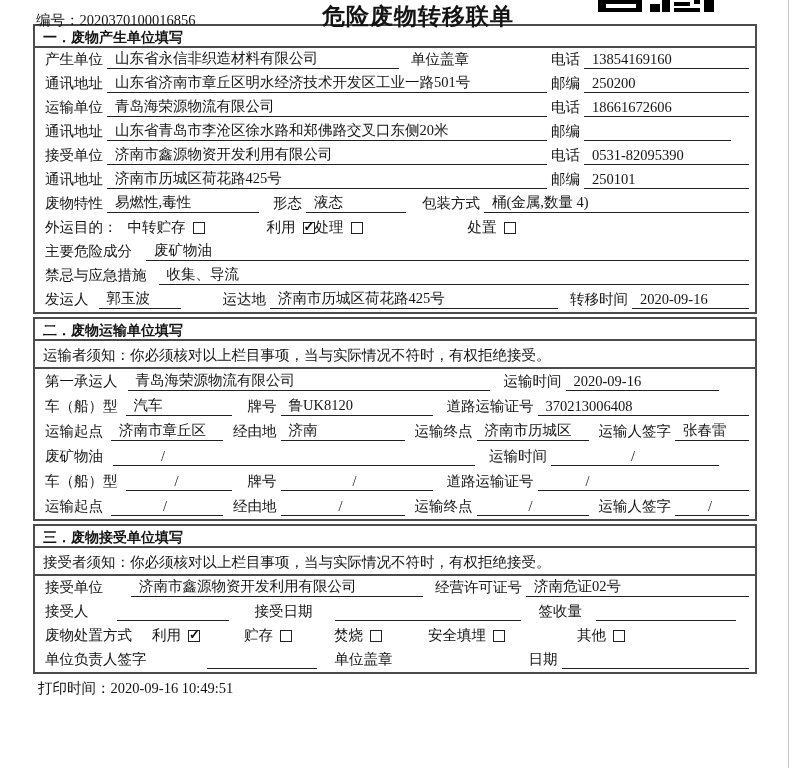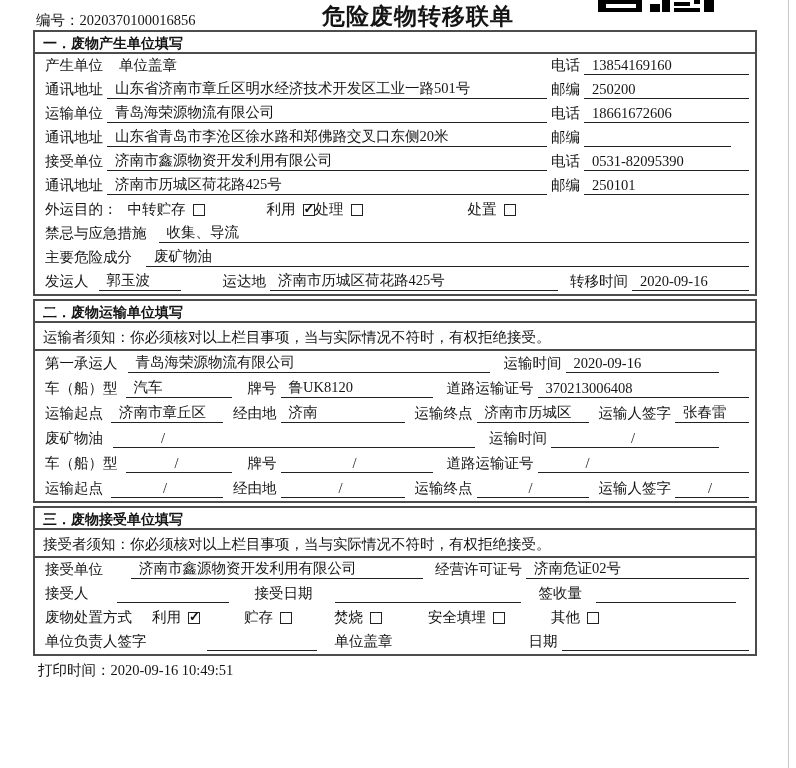--- a/index.html
+++ b/index.html
@@ -5,21 +5,21 @@
   * { margin:0; padding:0; box-sizing:border-box; }
   html,body { background:#fff; }
   body {
     width:796px; height:768px; position:relative; overflow:hidden;
     font-family:"Liberation Serif","DejaVu Serif",serif;
     color:#141414; font-size:14.5px;
   }
   .page-edge { position:absolute; top:0; bottom:0; left:788px; width:1px; background:#c9c9c9; }
 
   
-  .hdr { position:relative; height:30px; }
+  .hdr { position:relative; height:24px; }
   .doc-number { position:absolute; left:36px; top:11px; white-space:nowrap; }
   .doc-title {
     position:absolute; left:80px; right:40px; top:1px; text-align:center;
     font-family:"Liberation Sans","DejaVu Sans",sans-serif;
     font-weight:bold; font-size:23px; letter-spacing:1px;
   }
   .qr { position:absolute; left:598px; top:0; width:124px; height:13px; }
 
   
   .sec { margin-left:33px; width:724px; border:2px solid #4c4c4c; background:#fff; }
@@ -76,20 +76,21 @@
     <rect x="106" y="0" width="10" height="12" fill="#000"></rect>
   </svg>
 </div>
 
 <div class="sec">
   <div class="sec-title">一．废物产生单位填写</div>
 
   <div class="row">
     <div class="lg">
       <span class="lb">产生单位</span>
+      <span class="v" style="width:292px">山东省永信非织造材料有限公司</span>
       <span class="lb" style="margin-left:8px">单位盖章</span>
       <span class="sp"></span>
     </div>
     <span class="lb">电话</span>
     <span class="v grow">13854169160</span>
   </div>
 
   <div class="row">
     <div class="lg">
       <span class="lb">通讯地址</span>
@@ -129,20 +130,28 @@
   <div class="row">
     <div class="lg">
       <span class="lb">通讯地址</span>
       <span class="v grow">济南市历城区荷花路425号</span>
     </div>
     <span class="lb">邮编</span>
     <span class="v grow">250101</span>
   </div>
 
 
+  <div class="row">
+    <span class="lb">废物特性</span>
+    <span class="v" style="width:152px">易燃性,毒性</span>
+    <span class="lb" style="margin-left:10px">形态</span>
+    <span class="v" style="width:100px">液态</span>
+    <span class="lb" style="margin-left:12px">包装方式</span>
+    <span class="v grow">桶(金属,数量 4)</span>
+  </div>
 
   <div class="row">
     <span class="lb">外运目的：</span>
     <span class="opt" style="margin-left:6px">
       <span>中转贮存</span>
       <span class="cb"></span>
     </span>
     <span class="opt" style="margin-left:62px">
       <span>利用</span>
       <span class="cb checked"></span>
@@ -151,27 +160,27 @@
       <span>处理</span>
       <span class="cb"></span>
     </span>
     <span class="opt" style="margin-left:105px">
       <span>处置</span>
       <span class="cb"></span>
     </span>
   </div>
 
   <div class="row">
+    <span class="lb">主要危险成分</span>
+    <span class="v grow" style="margin-left:10px">废矿物油</span>
+  </div>
+
+  <div class="row">
     <span class="lb">禁忌与应急措施</span>
     <span class="v grow" style="margin-left:8px">收集、导流</span>
-  </div>
-
-  <div class="row">
-    <span class="lb">主要危险成分</span>
-    <span class="v grow" style="margin-left:10px">废矿物油</span>
   </div>
 
 
   <div class="row">
     <span class="lb">发运人</span>
     <span class="v" style="width:82px;margin-left:6px">郭玉波</span>
     <span class="lb" style="margin-left:38px">运达地</span>
     <span class="v" style="width:288px">济南市历城区荷花路425号</span>
     <span class="lb" style="margin-left:8px">转移时间</span>
     <span class="v grow">2020-09-16</span>
@@ -269,21 +278,21 @@
       <span class="cb"></span>
     </span>
     <span class="opt" style="margin-left:42px">
       <span>焚烧</span>
       <span class="cb"></span>
     </span>
     <span class="opt" style="margin-left:46px">
       <span>安全填埋</span>
       <span class="cb"></span>
     </span>
-    <span class="opt" style="margin-left:46px">
+    <span class="opt" style="margin-left:72px">
       <span>其他</span>
       <span class="cb"></span>
     </span>
   </div>
 
   <div class="row">
     <span class="lb">单位负责人签字</span>
     <span class="v" style="width:110px;margin-left:56px"></span>
     <span class="lb" style="margin-left:14px">单位盖章</span>
     <span class="lb" style="margin-left:128px">日期</span>

